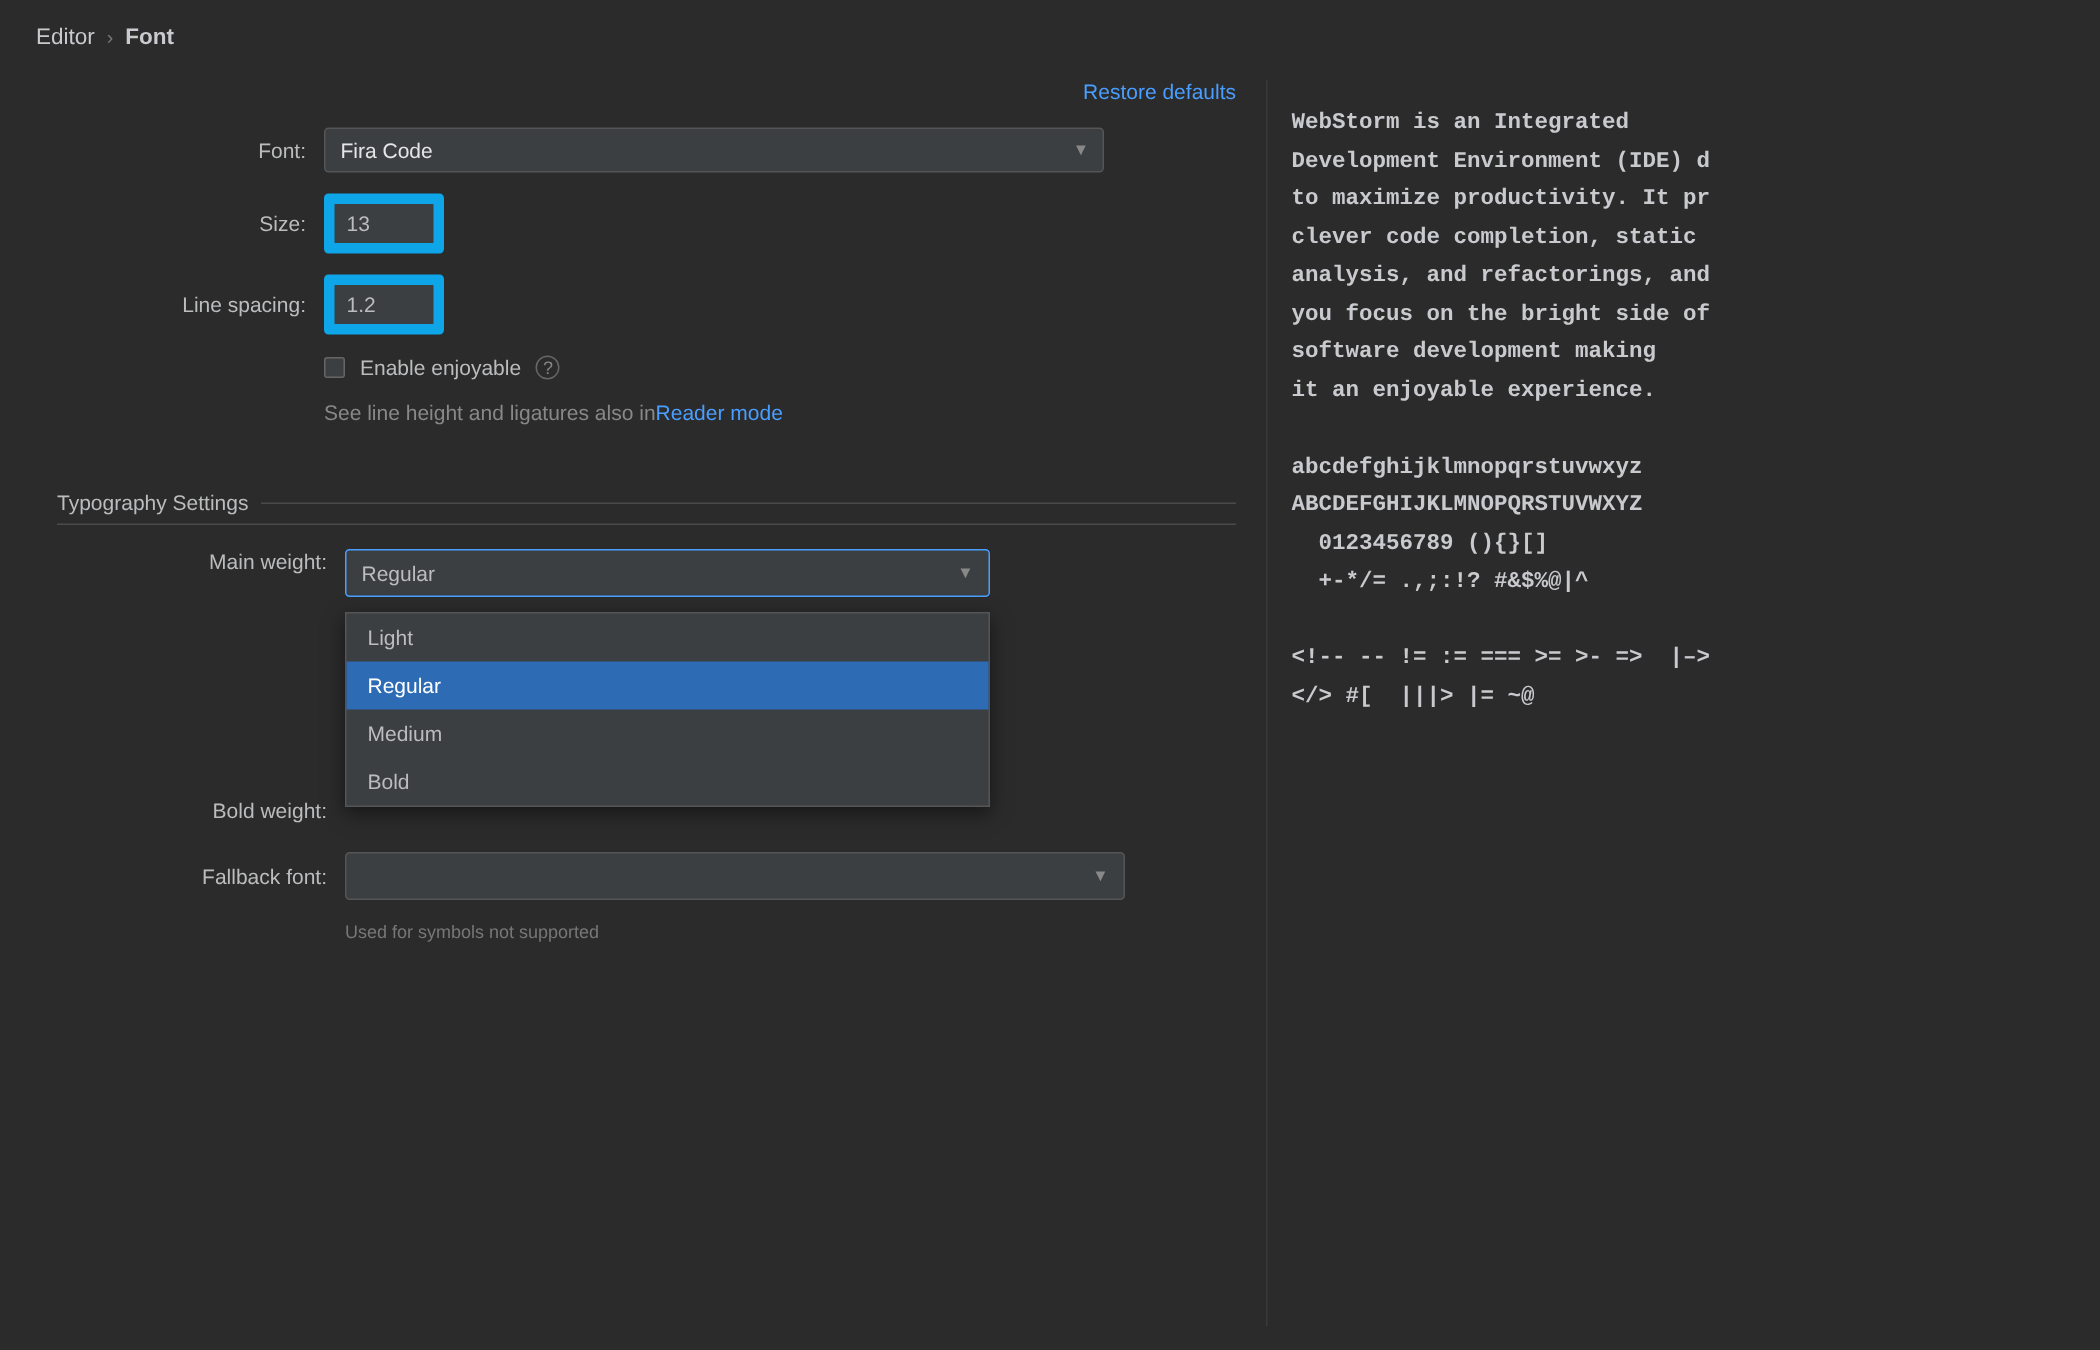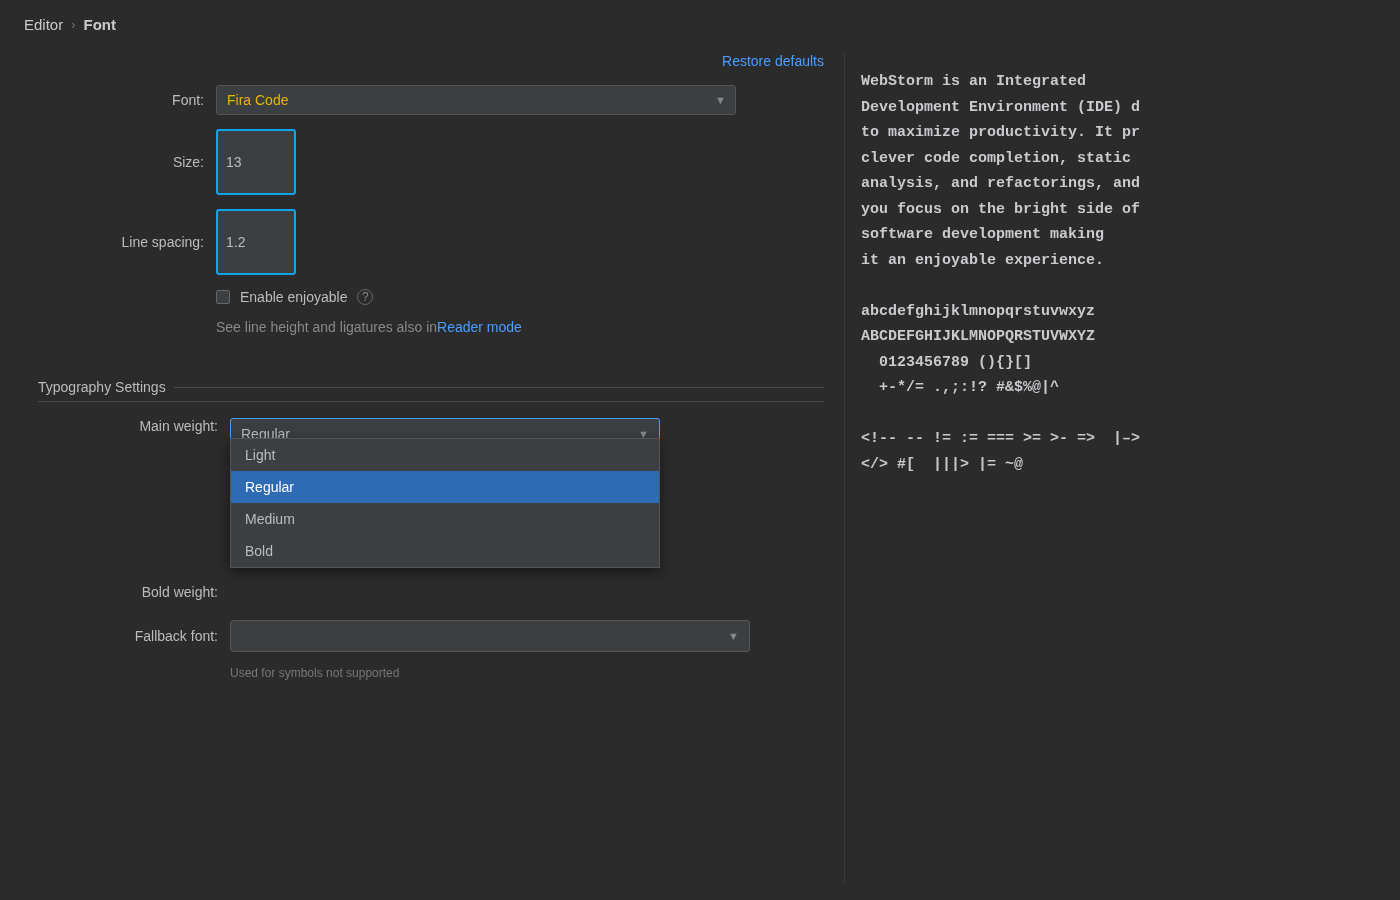--- a/index.html
+++ b/index.html
@@ -87,44 +87,44 @@
 
     .font-select-wrapper {
       position: relative;
       width: 520px;
     }
 
     .font-select {
       width: 100%;
       background-color: #3c3f41;
       border: 1px solid #555;
-      color: #eab308;
+      color: #e5e5e5;
       font-size: 14px;
       padding: 6px 30px 6px 10px;
       appearance: none;
       cursor: pointer;
       border-radius: 3px;
     }
 
     .select-arrow {
       position: absolute;
       right: 10px;
       top: 50%;
       transform: translateY(-50%);
       pointer-events: none;
       color: #888;
       font-size: 11px;
     }
 
     .number-input {
       background-color: #3c3f41;
-      border: 2px solid #0ea5e9;
-      color: #bbbcbe;
-      font-size: 14px;
-      padding: 23px 8px;
+      border: 7px solid #0ea5e9;
+      color: #bbbcbe;
+      font-size: 14px;
+      padding: 5px 8px;
       width: 80px;
       border-radius: 3px;
       text-align: left;
     }
 
     .checkbox-row {
       display: flex;
       align-items: center;
       gap: 10px;
       margin-bottom: 14px;
@@ -244,21 +244,21 @@
       font-family: 'Courier New', 'Lucida Console', monospace;
       font-size: 15px;
       line-height: 1.7;
       color: #c9cace;
       white-space: pre-wrap;
       overflow: hidden;
     }
 
     .dropdown-absolute {
       position: absolute;
-      top: 20px;
+      top: 42px;
       left: 0;
       width: 430px;
       background-color: #3c3f41;
       border: 1px solid #555;
       z-index: 100;
       box-shadow: 0 4px 12px rgba(0,0,0,0.5);
     }
 
     .select-with-dropdown {
       position: relative;

